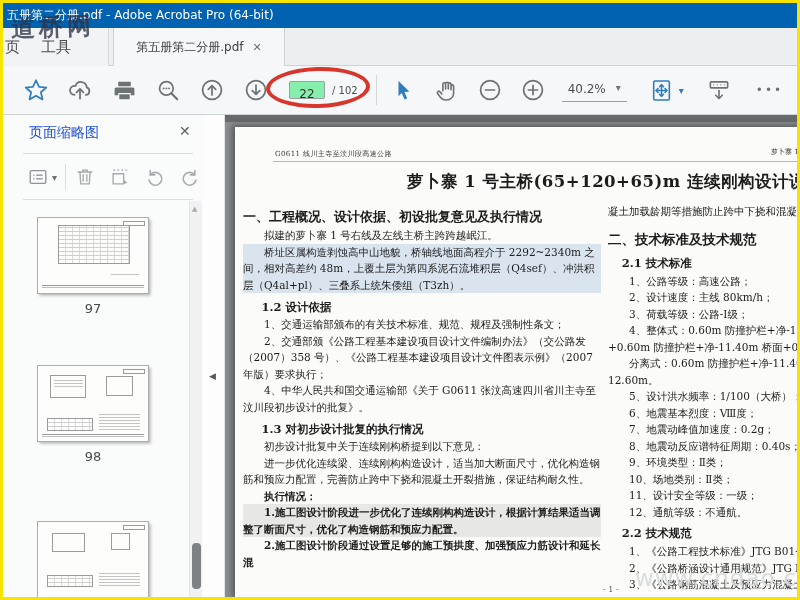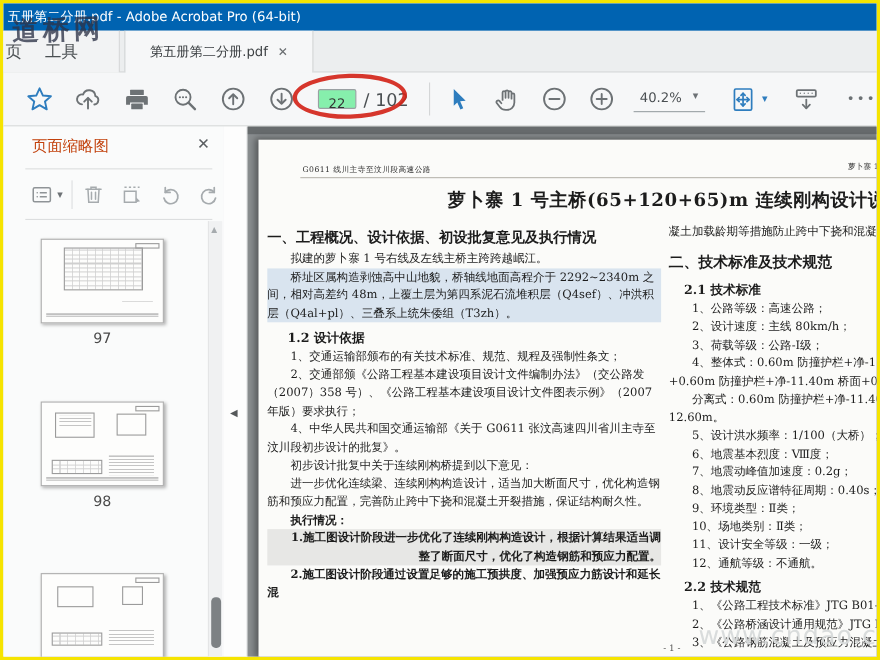--- a/index.html
+++ b/index.html
@@ -24,33 +24,33 @@
     justify-content:center; gap:9px; font-size:12px; color:#3c4043;}
   .doc-tab .close{ color:#6a6e71; font-size:11px;}
 
   
   .toolbar{ position:absolute; left:0; top:63px; right:0; height:49px; background:#f6f7f8;
     border-bottom:1px solid #cfd2d3; display:flex; align-items:center;}
   .tbtn{ width:26px; height:26px; display:flex; align-items:center; justify-content:center; flex:0 0 auto;}
   .tb-sep{ width:1px; height:30px; background:#d4d6d7; flex:0 0 auto;}
   .pagebox{ width:36px; height:18px; background:#86efac; border:1px solid #9aa0a3; border-radius:2px;
     font-size:12px; color:#333; text-align:center; line-height:24px;}
-  .pagetotal{ font-size:16px; color:#4a4f52; margin-left:7px; white-space:nowrap;}
+  .pagetotal{ font-size:10px; color:#4a4f52; margin-left:7px; white-space:nowrap;}
   .zoomgroup{ display:flex; gap:10px; border-bottom:1px solid #9aa0a3; padding:3px 6px 5px 6px;}
   .zoomtext{ font-size:12px; color:#4a4f52;}
   .caret{ font-size:10px; color:#6d7275;}
   .caret.blue{ color:#2e7dbe;}
   .more-dots{ font-size:12px; color:#6d7275; letter-spacing:2px;}
   .red-ellipse{ position:absolute; left:263px; top:64px; width:104px; height:41px;
     border:4px solid #d3251a; border-radius:50%; transform:rotate(-1.5deg); z-index:30; opacity:.92;}
 
   
   .panel{ position:absolute; left:0; top:112px; width:200px; bottom:0; background:#fafbfb;}
   .panel-header{ position:absolute; left:0; top:0; width:100%; height:38px;}
-  .panel-title{ position:absolute; left:26px; top:9px; font-size:14px; color:#c2410c;}
+  .panel-title{ position:absolute; left:26px; top:9px; font-size:14px; color:#1d4ed8;}
   .panel-close{ position:absolute; left:176px; top:8px; font-size:14px; color:#5a5e61;}
   .panel-sep{ position:absolute; left:20px; width:170px; height:1px; background:#dcdedf;}
   .panel-tools{ position:absolute; left:0; top:40px; width:100%; height:44px; display:flex; align-items:center;}
   .ptbtn{ display:flex; align-items:center; justify-content:center; flex:0 0 auto;}
   .pt-sep{ width:1px; height:26px; background:#dcdedf; margin:0 8px; flex:0 0 auto;}
   .thumb-area{ position:absolute; left:0; top:86px; right:0; bottom:0;}
   .thumb{ position:absolute; left:34px; width:112px; height:77px; background:#fdfdfc; border:1px solid #adadad;
     box-shadow:1.5px 1.5px 3px rgba(0,0,0,.3);}
   .thumb-label{ position:absolute; left:34px; width:112px; text-align:center; font-size:13px; color:#4a4a4a;}
   .mock{ position:absolute; border:1px solid #9b9b9b;}
@@ -77,21 +77,21 @@
   .doc-header-right{ position:absolute; left:536px; top:20px; font-size:7px; color:#333;}
   .doc-header-rule{ position:absolute; left:38px; top:34px; width:690px; height:1px; background:#b9b6ae;}
   .doc-title{ position:absolute; left:60px; top:44px; width:640px; text-align:center;
     font-size:16.5px; font-weight:bold; letter-spacing:.5px;}
 
   .col-left{ position:absolute; left:8px; top:80px; width:358px; font-size:10.5px; line-height:16.5px;}
   .col-left .h1{ font-size:13px; font-weight:bold; line-height:20px;}
   .col-left .h2{ font-size:11.5px; font-weight:bold; line-height:18px; margin-top:5px; text-indent:1.6em;}
   .col-left p{ text-indent:2em;}
   .hl-blue{ background:#d9e4ef;}
-  .hl-gray{ background:#e7e7e5;text-align:right;}
+  .hl-gray{ background:#e7e7e5;}
   .bold{ font-weight:bold;}
 
   .col-right{ position:absolute; left:373px; top:76px; width:345px; font-size:10.5px; line-height:16.5px;}
   .col-right .h1{ font-size:13.5px; font-weight:bold; line-height:22px; margin-top:8px;}
   .col-right .h2{ font-size:11.5px; font-weight:bold; line-height:20px; margin-top:3px; text-indent:1.2em;}
   .col-right .line{ white-space:nowrap; line-height:16.5px; text-indent:2em;}
   .col-right .line.noindent{ text-indent:0;}
   .doc-footer{ position:absolute; left:368px; top:458px; font-size:8px; color:#555;}
   .site-wm-bottom{ position:absolute; left:400px; top:438px; font-size:23px; color:rgba(215,218,218,.95);
     font-family:"DejaVu Sans",sans-serif; letter-spacing:1px; white-space:nowrap;}
@@ -310,20 +310,21 @@
       <div class="doc-title">萝卜寨 1 号主桥(65+120+65)m 连续刚构设计说明</div>
 
       <div class="col-left">
         <div class="h1">一、工程概况、设计依据、初设批复意见及执行情况</div>
         <p>拟建的萝卜寨 1 号右线及左线主桥主跨跨越岷江。</p>
         <p class="hl-blue">桥址区属构造剥蚀高中山地貌，桥轴线地面高程介于 2292~2340m 之间，相对高差约 48m，上覆土层为第四系泥石流堆积层（Q4sef）、冲洪积层（Q4al+pl）、三叠系上统朱倭组（T3zh）。</p>
         <div class="h2">1.2 设计依据</div>
         <p>1、交通运输部颁布的有关技术标准、规范、规程及强制性条文；</p>
         <p>2、交通部颁《公路工程基本建设项目设计文件编制办法》（交公路发（2007）358 号）、《公路工程基本建设项目设计文件图表示例》（2007 年版）要求执行；</p>
         <p>4、中华人民共和国交通运输部《关于 G0611 张汶高速四川省川主寺至汶川段初步设计的批复》。</p>
+        <div class="h2">1.3 对初步设计批复的执行情况</div>
         <p>初步设计批复中关于连续刚构桥提到以下意见：</p>
         <p>进一步优化连续梁、连续刚构构造设计，适当加大断面尺寸，优化构造钢筋和预应力配置，完善防止跨中下挠和混凝土开裂措施，保证结构耐久性。</p>
         <p class="bold">执行情况：</p>
         <p class="bold hl-gray">1.施工图设计阶段进一步优化了连续刚构构造设计，根据计算结果适当调整了断面尺寸，优化了构造钢筋和预应力配置。</p>
         <p class="bold">2.施工图设计阶段通过设置足够的施工预拱度、加强预应力筋设计和延长混</p>
       </div>
 
       <div class="col-right">
         <div class="line noindent">凝土加载龄期等措施防止跨中下挠和混凝土开裂，</div>
         <div class="h1">二、技术标准及技术规范</div>

